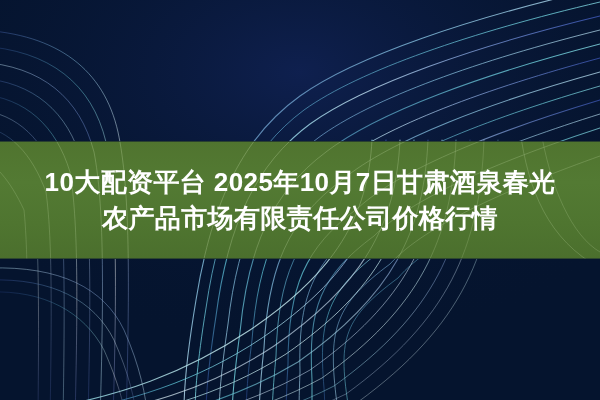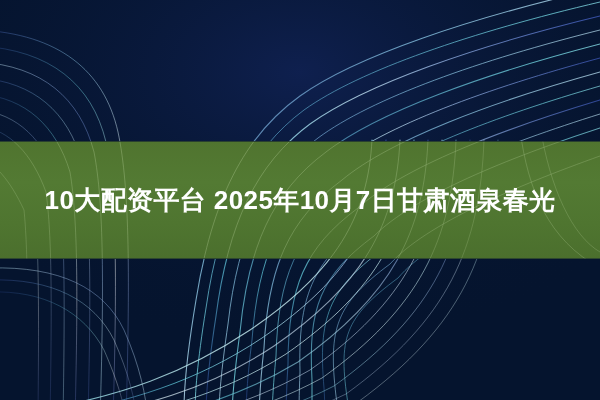--- a/index.html
+++ b/index.html
@@ -186,16 +186,17 @@
         <path d="M520,130 C528,190 548,240 600,268" stroke-width="1.0" opacity=".4"></path>
         <path d="M540,126 C550,188 572,236 600,252" stroke-width="1.0" opacity=".36"></path>
       </g>
     </svg>
 
     <div id="band-top-edge"></div>
     <div id="band-bottom-edge"></div>
 
     <div id="headline">
       <div class="headline-line">10大配资平台 2025年10月7日甘肃酒泉春光</div>
+      <div class="headline-line">农产品市场有限责任公司价格行情</div>
     </div>
   </div>
 
 </div>
 
 </body></html>

